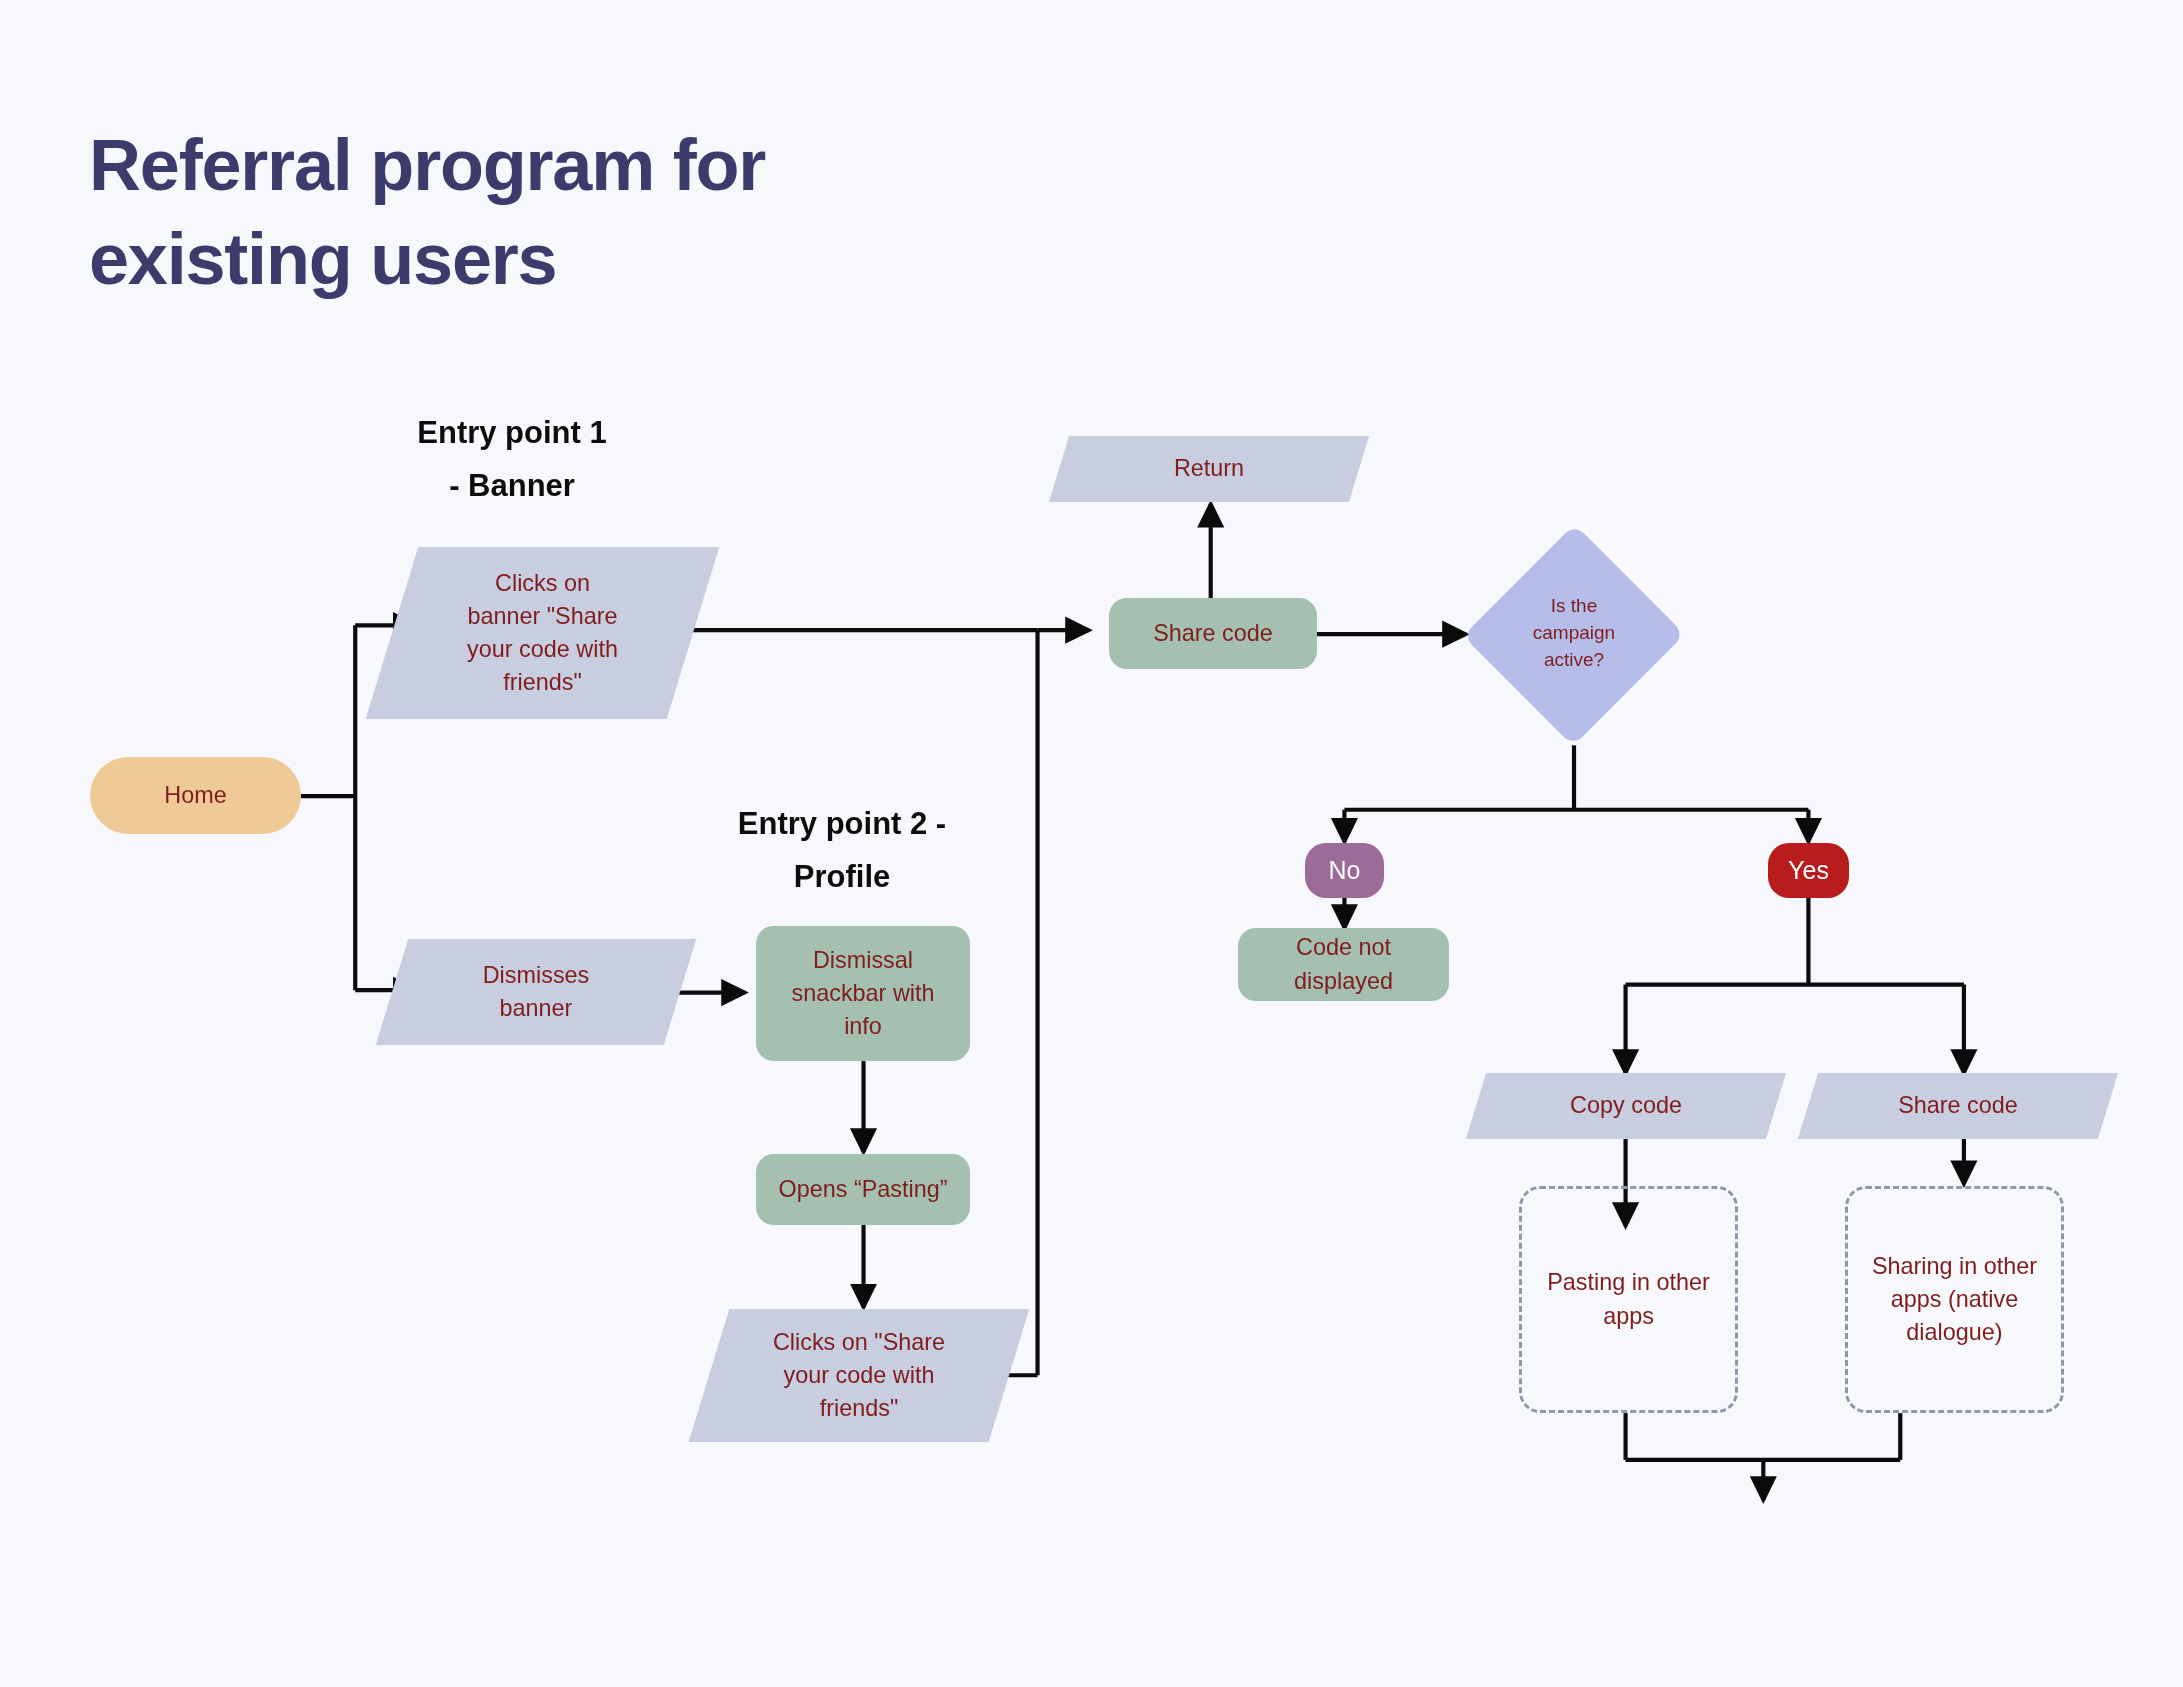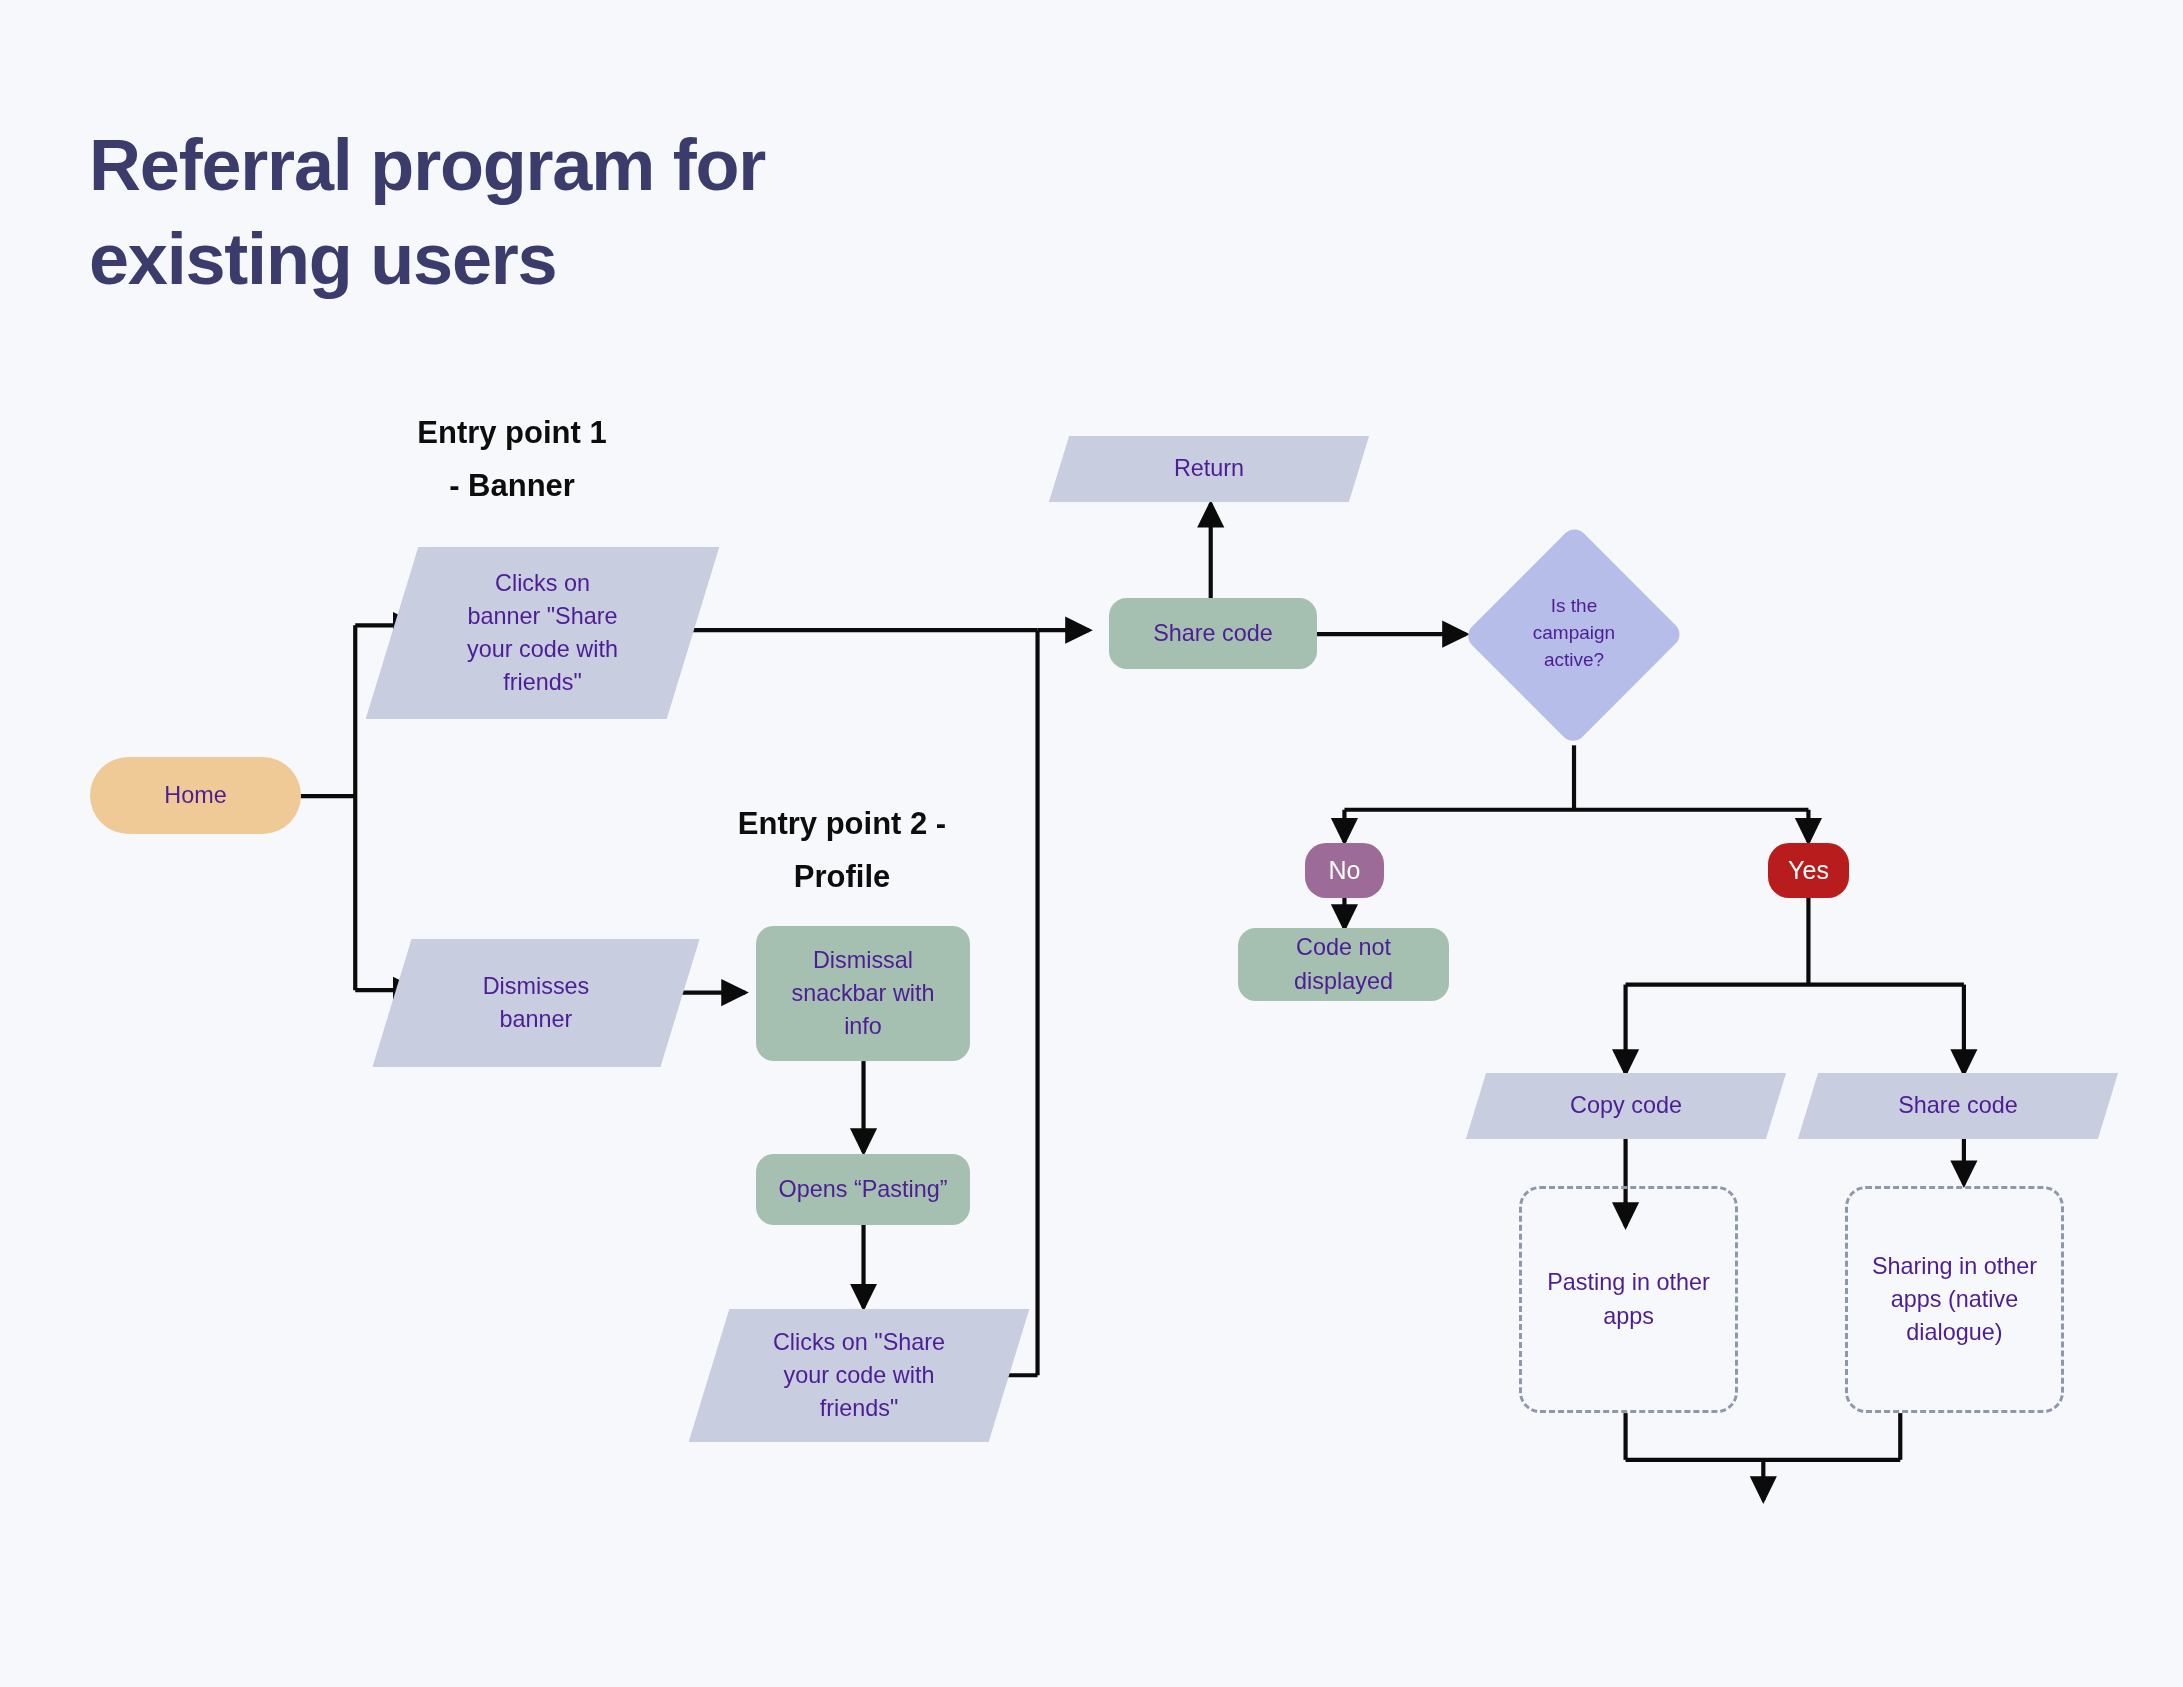--- a/index.html
+++ b/index.html
@@ -30,21 +30,21 @@
   .section-head span{display:block;}
 
   
   #edges{position:absolute;left:0;top:0;width:2183px;height:1688px;
          pointer-events:none;}
 
   
   .node{
     position:absolute;display:flex;align-items:center;justify-content:center;
     text-align:center;box-sizing:border-box;
-    font-size:23.4px;line-height:1.42;color:#4c1d95;
+    font-size:23.4px;line-height:1.42;color:#7f1d1d;
     font-family:"Liberation Sans","DejaVu Sans",sans-serif;
   }
   .node .lbl{display:block;padding:0 8px;white-space:pre-line;}
 
   .pill{border-radius:805px;}
   .terminal-home{background:#f0ca96;}
   .terminal-success{background:#eeb7b7;}
 
   .proc{background:#a5c0b0;border-radius:17.7px;}
 
@@ -156,21 +156,21 @@
     <span class="lbl">Home</span>
   </div>
 
   <div class="node io" style="left:392px;top:547px;width:301px;height:172px;">
     <span class="lbl">Clicks on
 banner "Share
 your code with
 friends"</span>
   </div>
 
-  <div class="node io" style="left:392px;top:939px;width:288px;height:128px;">
+  <div class="node io" style="left:392px;top:939px;width:288px;height:106px;">
     <span class="lbl">Dismisses
 banner</span>
   </div>
 
   <div class="node proc" style="left:756px;top:926px;width:214px;height:135px;">
     <span class="lbl">Dismissal
 snackbar with
 info</span>
   </div>
 

